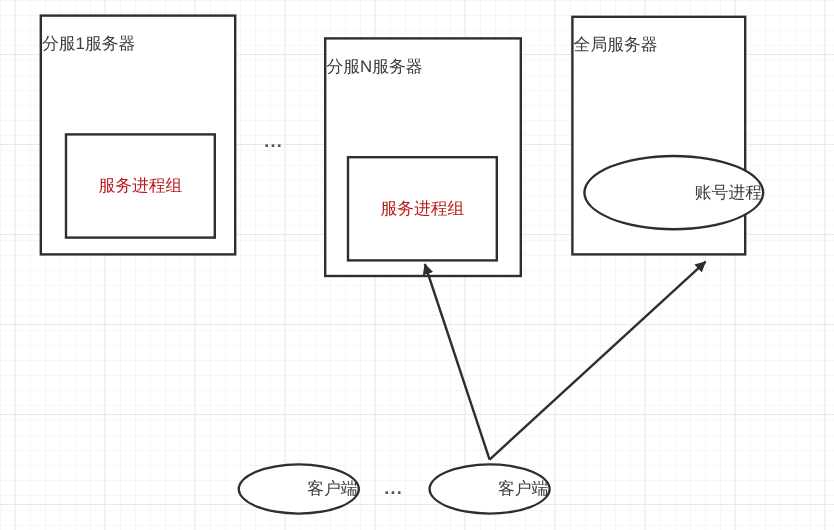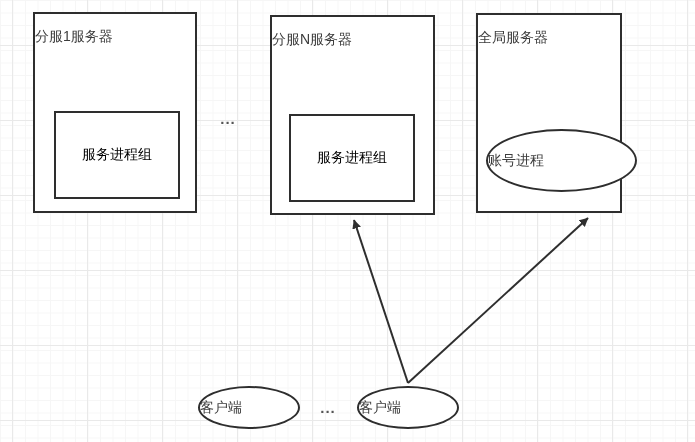--- a/index.html
+++ b/index.html
@@ -38,32 +38,32 @@
     white-space: nowrap;
   }
   .inner-box {
     position: absolute;
     background: #ffffff;
     border: 2px solid #2e2e2e;
     box-sizing: border-box;
     display: flex;
     align-items: center;
     justify-content: center;
-    color: #000000;
+    color: #b91c1c;
     font-size: 14px;
   }
   .ellipse {
     position: absolute;
     background: #ffffff;
     border: 2px solid #2e2e2e;
     border-radius: 50%;
     box-sizing: border-box;
     display: flex;
     align-items: center;
-    justify-content: flex-start;
+    justify-content: flex-end;
     color: #3c3c3c;
     font-size: 14px;
   }
   .dots {
     position: absolute;
     color: #555555;
     font-size: 15px;
     font-weight: bold;
     letter-spacing: 1px;
     transform: translate(-50%, -50%);
@@ -84,21 +84,21 @@
 
   <div class="node-box" style="left:33px; top:12px; width:164px; height:201px;">
     <div class="box-title">分服1服务器</div>
     <div class="inner-box" style="left:19px; top:97px; width:126px; height:88px;">
       <span>服务进程组</span>
     </div>
   </div>
 
   <div class="dots" style="left:228px; top:118px;">...</div>
 
-  <div class="node-box" style="left:270px; top:15px; width:165px; height:200px;">
+  <div class="node-box" style="left:270px; top:31px; width:165px; height:200px;">
     <div class="box-title">分服N服务器</div>
     <div class="inner-box" style="left:17px; top:97px; width:126px; height:88px;">
       <span>服务进程组</span>
     </div>
   </div>
 
   <div class="node-box" style="left:476px; top:13px; width:146px; height:200px;">
     <div class="box-title">全局服务器</div>
     <div class="ellipse" style="left:8px; top:114px; width:151px; height:63px;">
       <span>账号进程</span>

